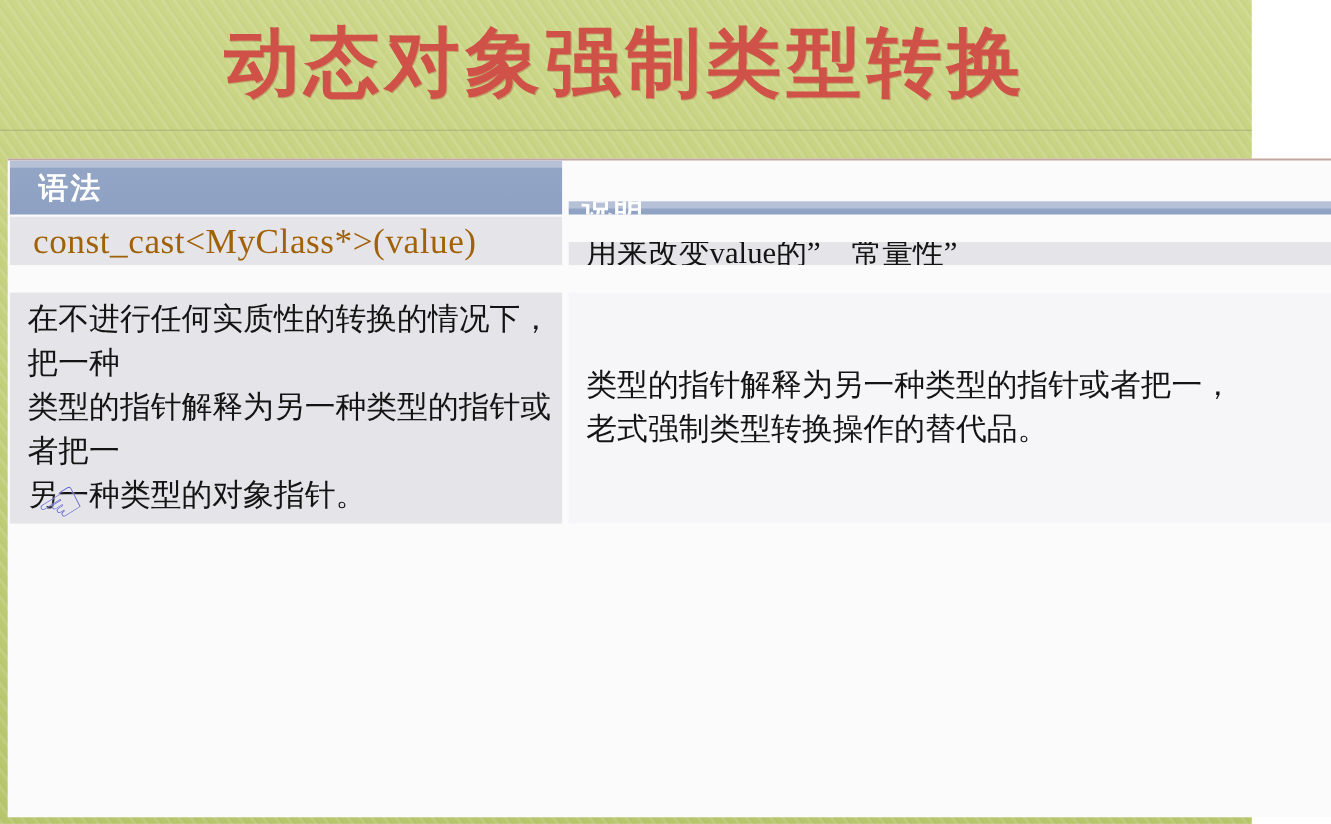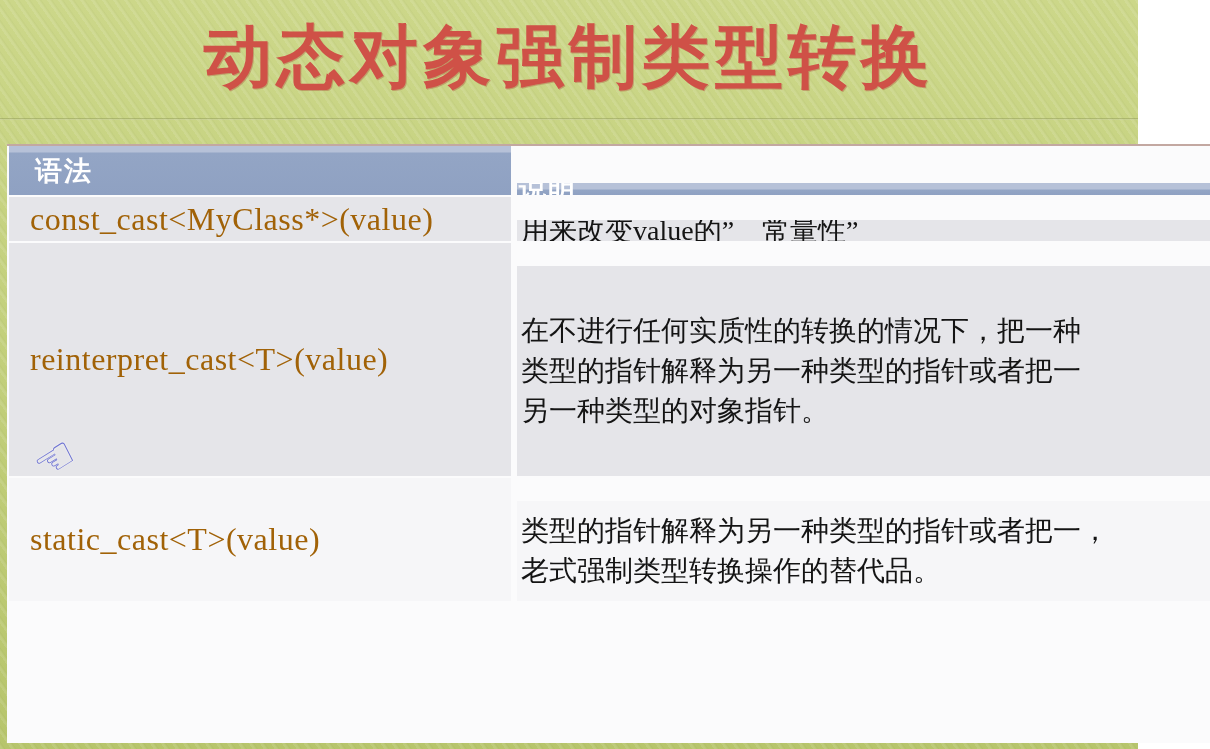--- a/index.html
+++ b/index.html
@@ -55,34 +55,34 @@
   }
   .header-cell {
     background: linear-gradient(180deg, #b6c1d8 0px, #b6c1d8 6px, #93a5c5 7px, #8fa1c2 100%);
     color: #ffffff;
     font-family: "DejaVu Sans", sans-serif;
     font-weight: bold;
     font-size: 27px;
     letter-spacing: 2px;
   }
   .header-cell.col-syntax { padding-left: 26px; }
-  .header-cell.col-desc   { padding-left: 2px; margin-top: 37px; }
+  .header-cell.col-desc   { padding-left: 12px; margin-top: 37px; }
   .row-gray  { background: #e5e5e9; }
   .row-white { background: #f6f6f8; }
   .syntax-cell {
     font-size: 32px;
     color: #a16207;
     padding-left: 21px;
     letter-spacing: 0.5px;
   }
   .desc-cell {
     font-size: 28px;
     color: #141414;
     line-height: 40px;
-    padding-left: 4px;
+    padding-left: 16px;
     padding-right: 4px;
     white-space: pre-line;
     margin-top: 23px;
   }
   .hand-cursor {
     position: absolute;
     left: 34px; top: 432px;
     font-family: "DejaVu Sans", sans-serif;
     font-size: 46px;
     color: #6f74d2;
@@ -102,26 +102,24 @@
 
   <div class="cast-table">
 
     <div class="cell header-cell col-syntax">语法</div>
     <div class="cell header-cell col-desc">说明</div>
 
     <div class="cell syntax-cell row-gray">const_cast&lt;MyClass*&gt;(value)</div>
     <div class="cell desc-cell row-gray">用来改变value的”　常量性”</div>
 
 
-    <div class="cell syntax-cell row-gray">reinterpret_cast&lt;T&gt;(value)</div>
     <div class="cell desc-cell row-gray">在不进行任何实质性的转换的情况下，把一种
 类型的指针解释为另一种类型的指针或者把一
 另一种类型的对象指针。</div>
 
-    <div class="cell syntax-cell row-white">static_cast&lt;T&gt;(value)</div>
     <div class="cell desc-cell row-white">类型的指针解释为另一种类型的指针或者把一，
 老式强制类型转换操作的替代品。</div>
 
   </div>
 
   <div class="hand-cursor">☜</div>
 
 </div>
 
 </body></html>

